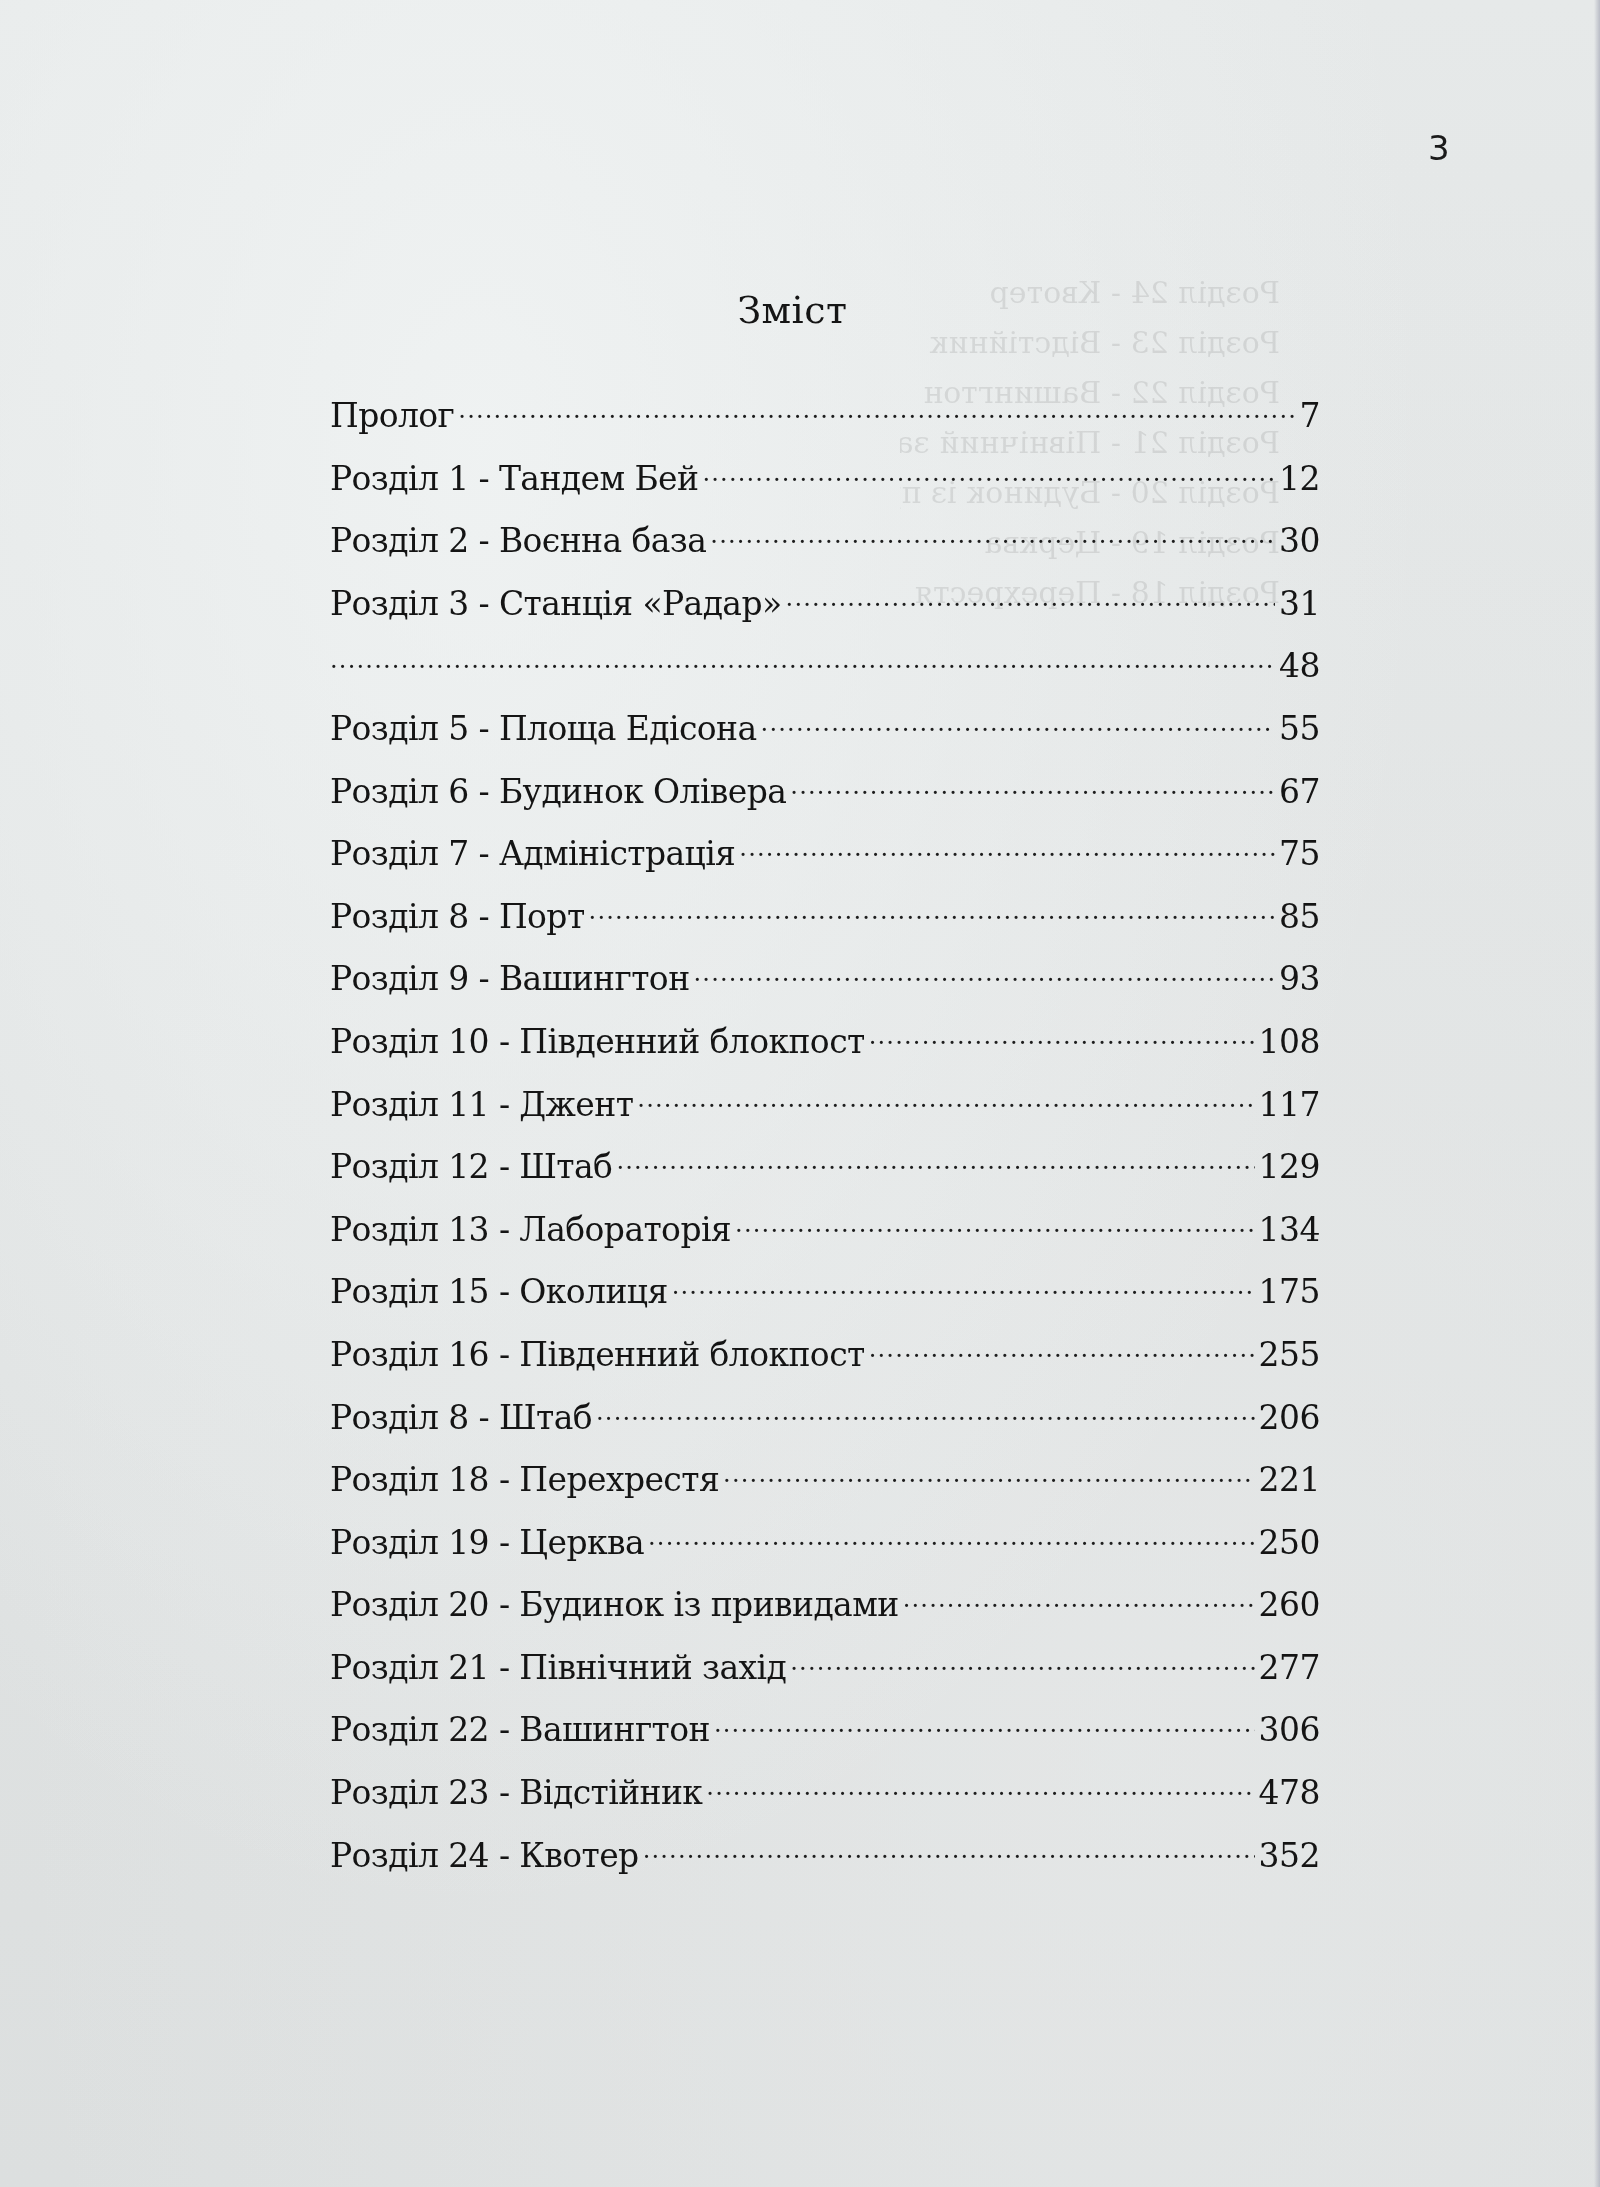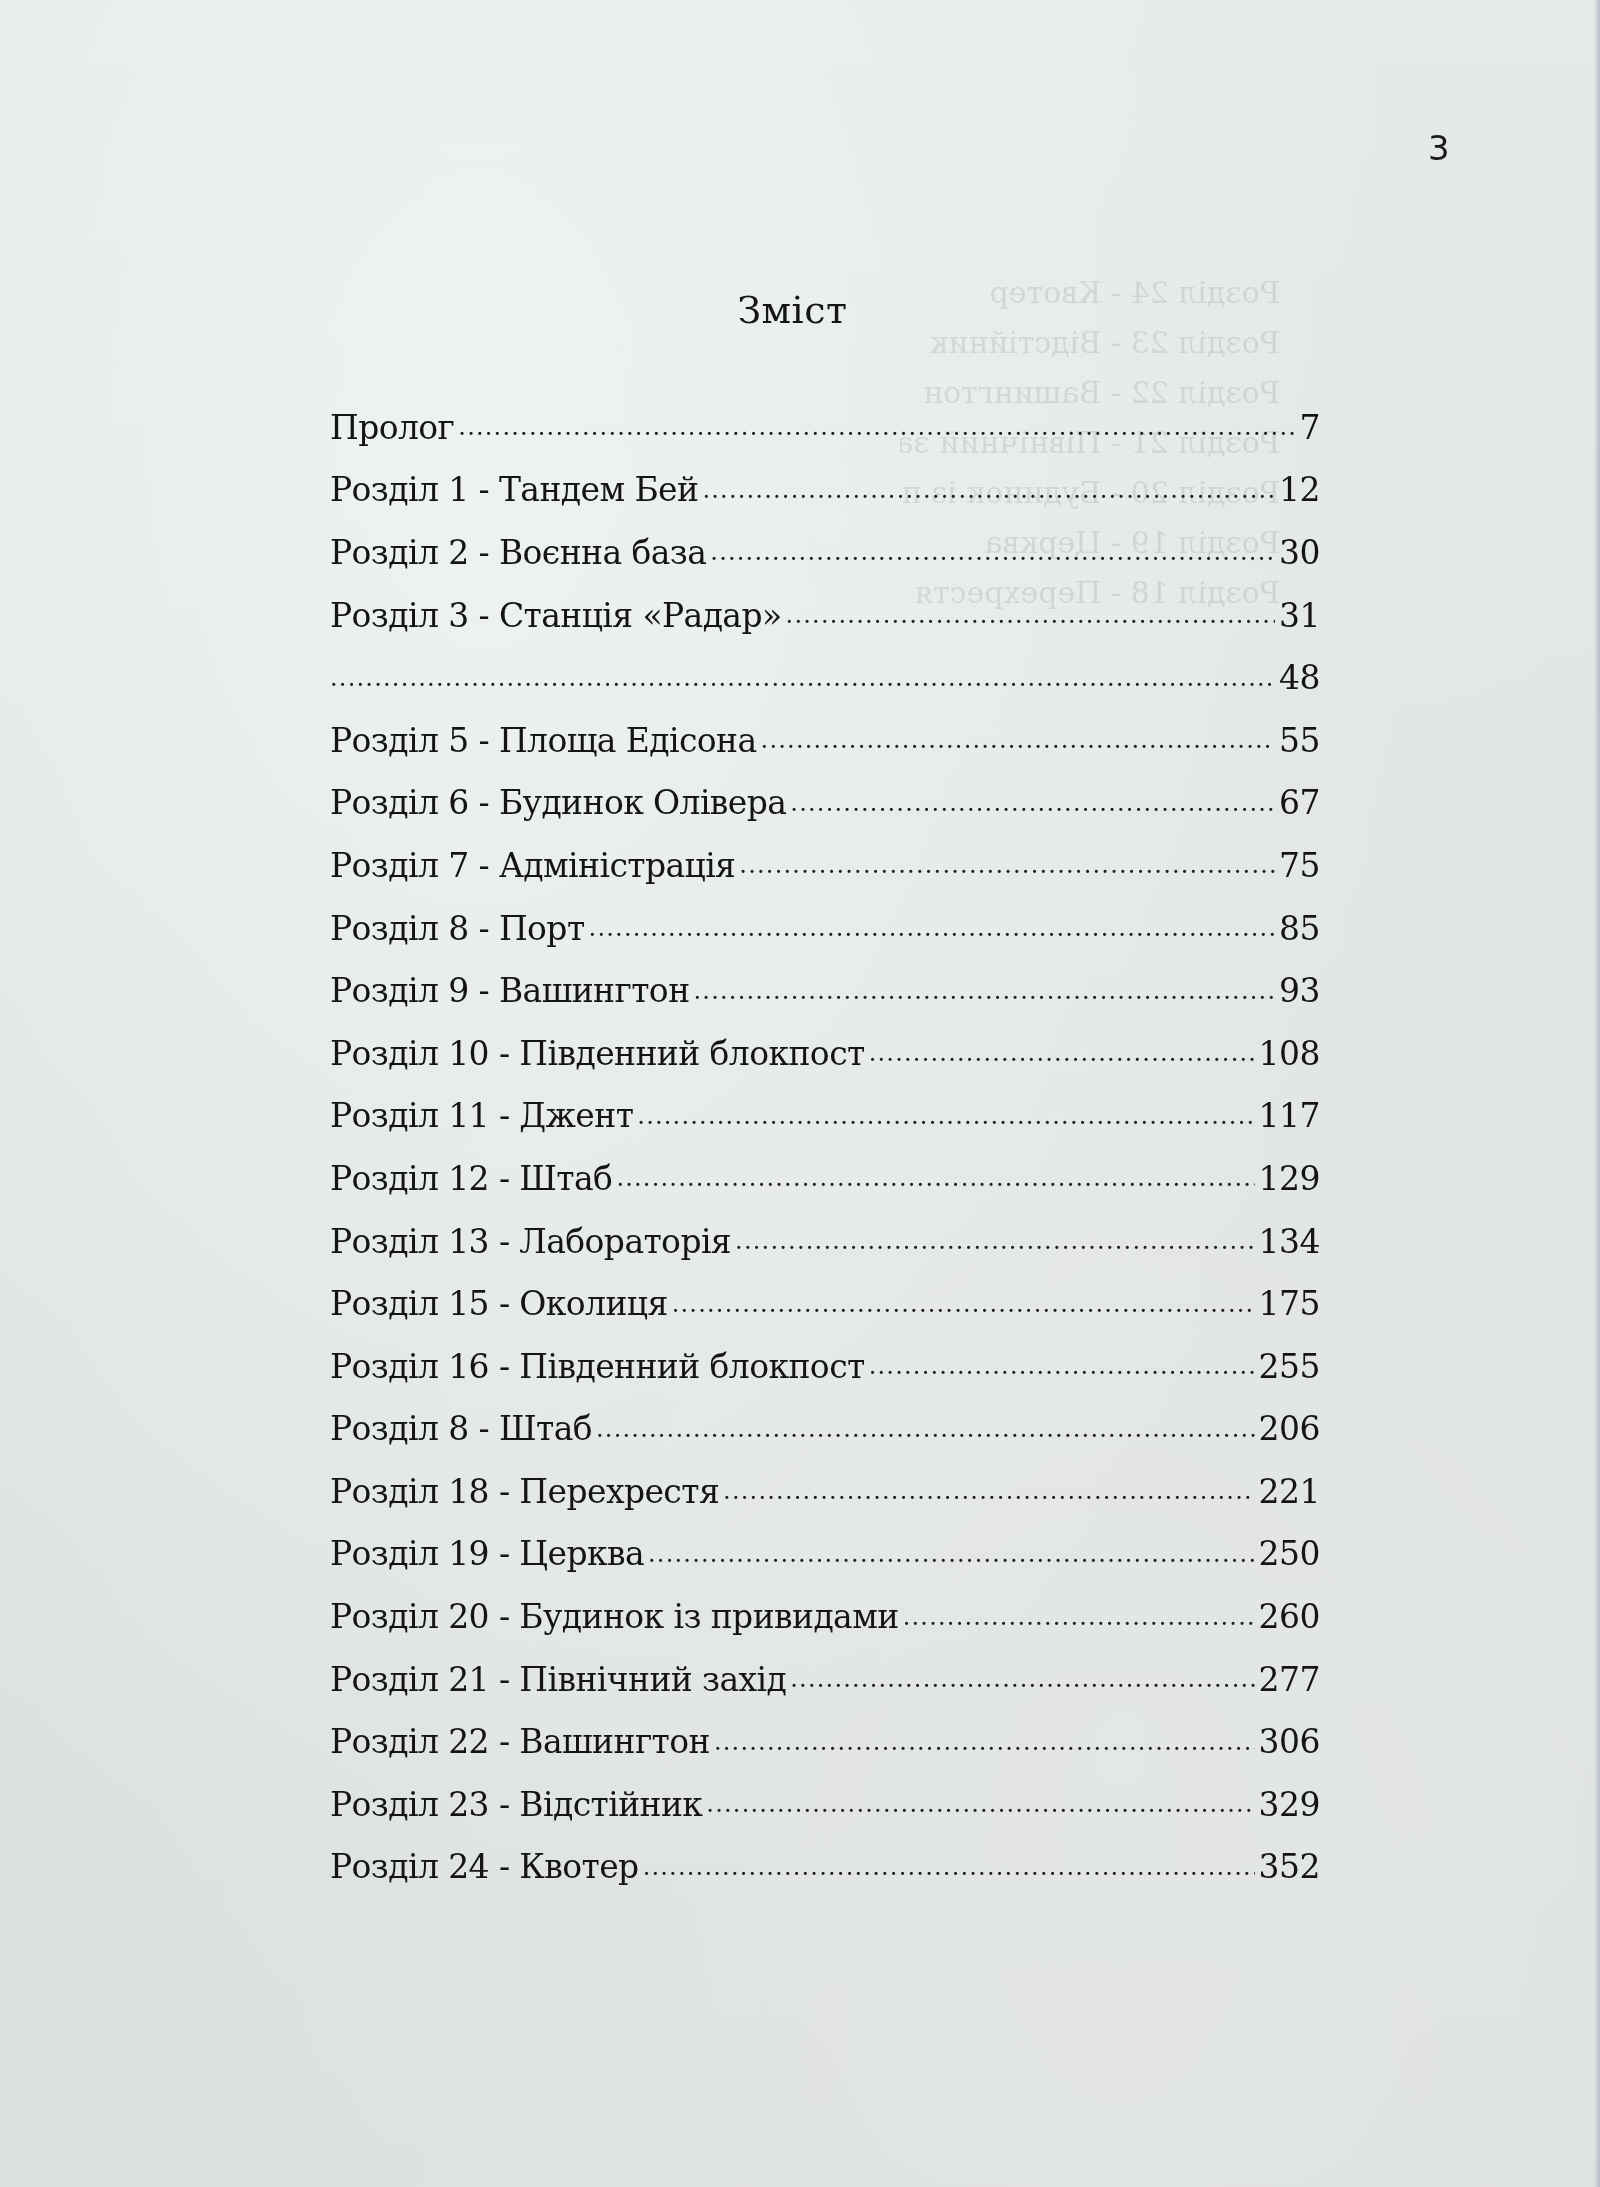--- a/index.html
+++ b/index.html
@@ -73,21 +73,21 @@
       position: absolute;
       left: 330px;
       top: 396px;
       width: 990px;
       margin: 0;
       padding: 0;
       list-style: none;
     }
     .toc-row {
       display: flex;
-      align-items: center;
+      align-items: flex-start;
       height: 62.6px;
       font-size: 33px;
       white-space: nowrap;
     }
     .toc-label {
       flex: 0 0 auto;
       padding-right: 4px;
       letter-spacing: -0.6px;
     }
     .toc-leader {
@@ -233,21 +233,21 @@
       <span class="toc-page">277</span>
     </li>
     <li class="toc-row">
       <span class="toc-label">Розділ 22 - Вашингтон</span>
       <span class="toc-leader"></span>
       <span class="toc-page">306</span>
     </li>
     <li class="toc-row">
       <span class="toc-label">Розділ 23 - Відстійник</span>
       <span class="toc-leader"></span>
-      <span class="toc-page">329</span>
+      <span class="toc-page">478</span>
     </li>
     <li class="toc-row">
       <span class="toc-label">Розділ 24 - Квотер</span>
       <span class="toc-leader"></span>
       <span class="toc-page">352</span>
     </li>
   </ul>
 </div>
 
 </body></html>

